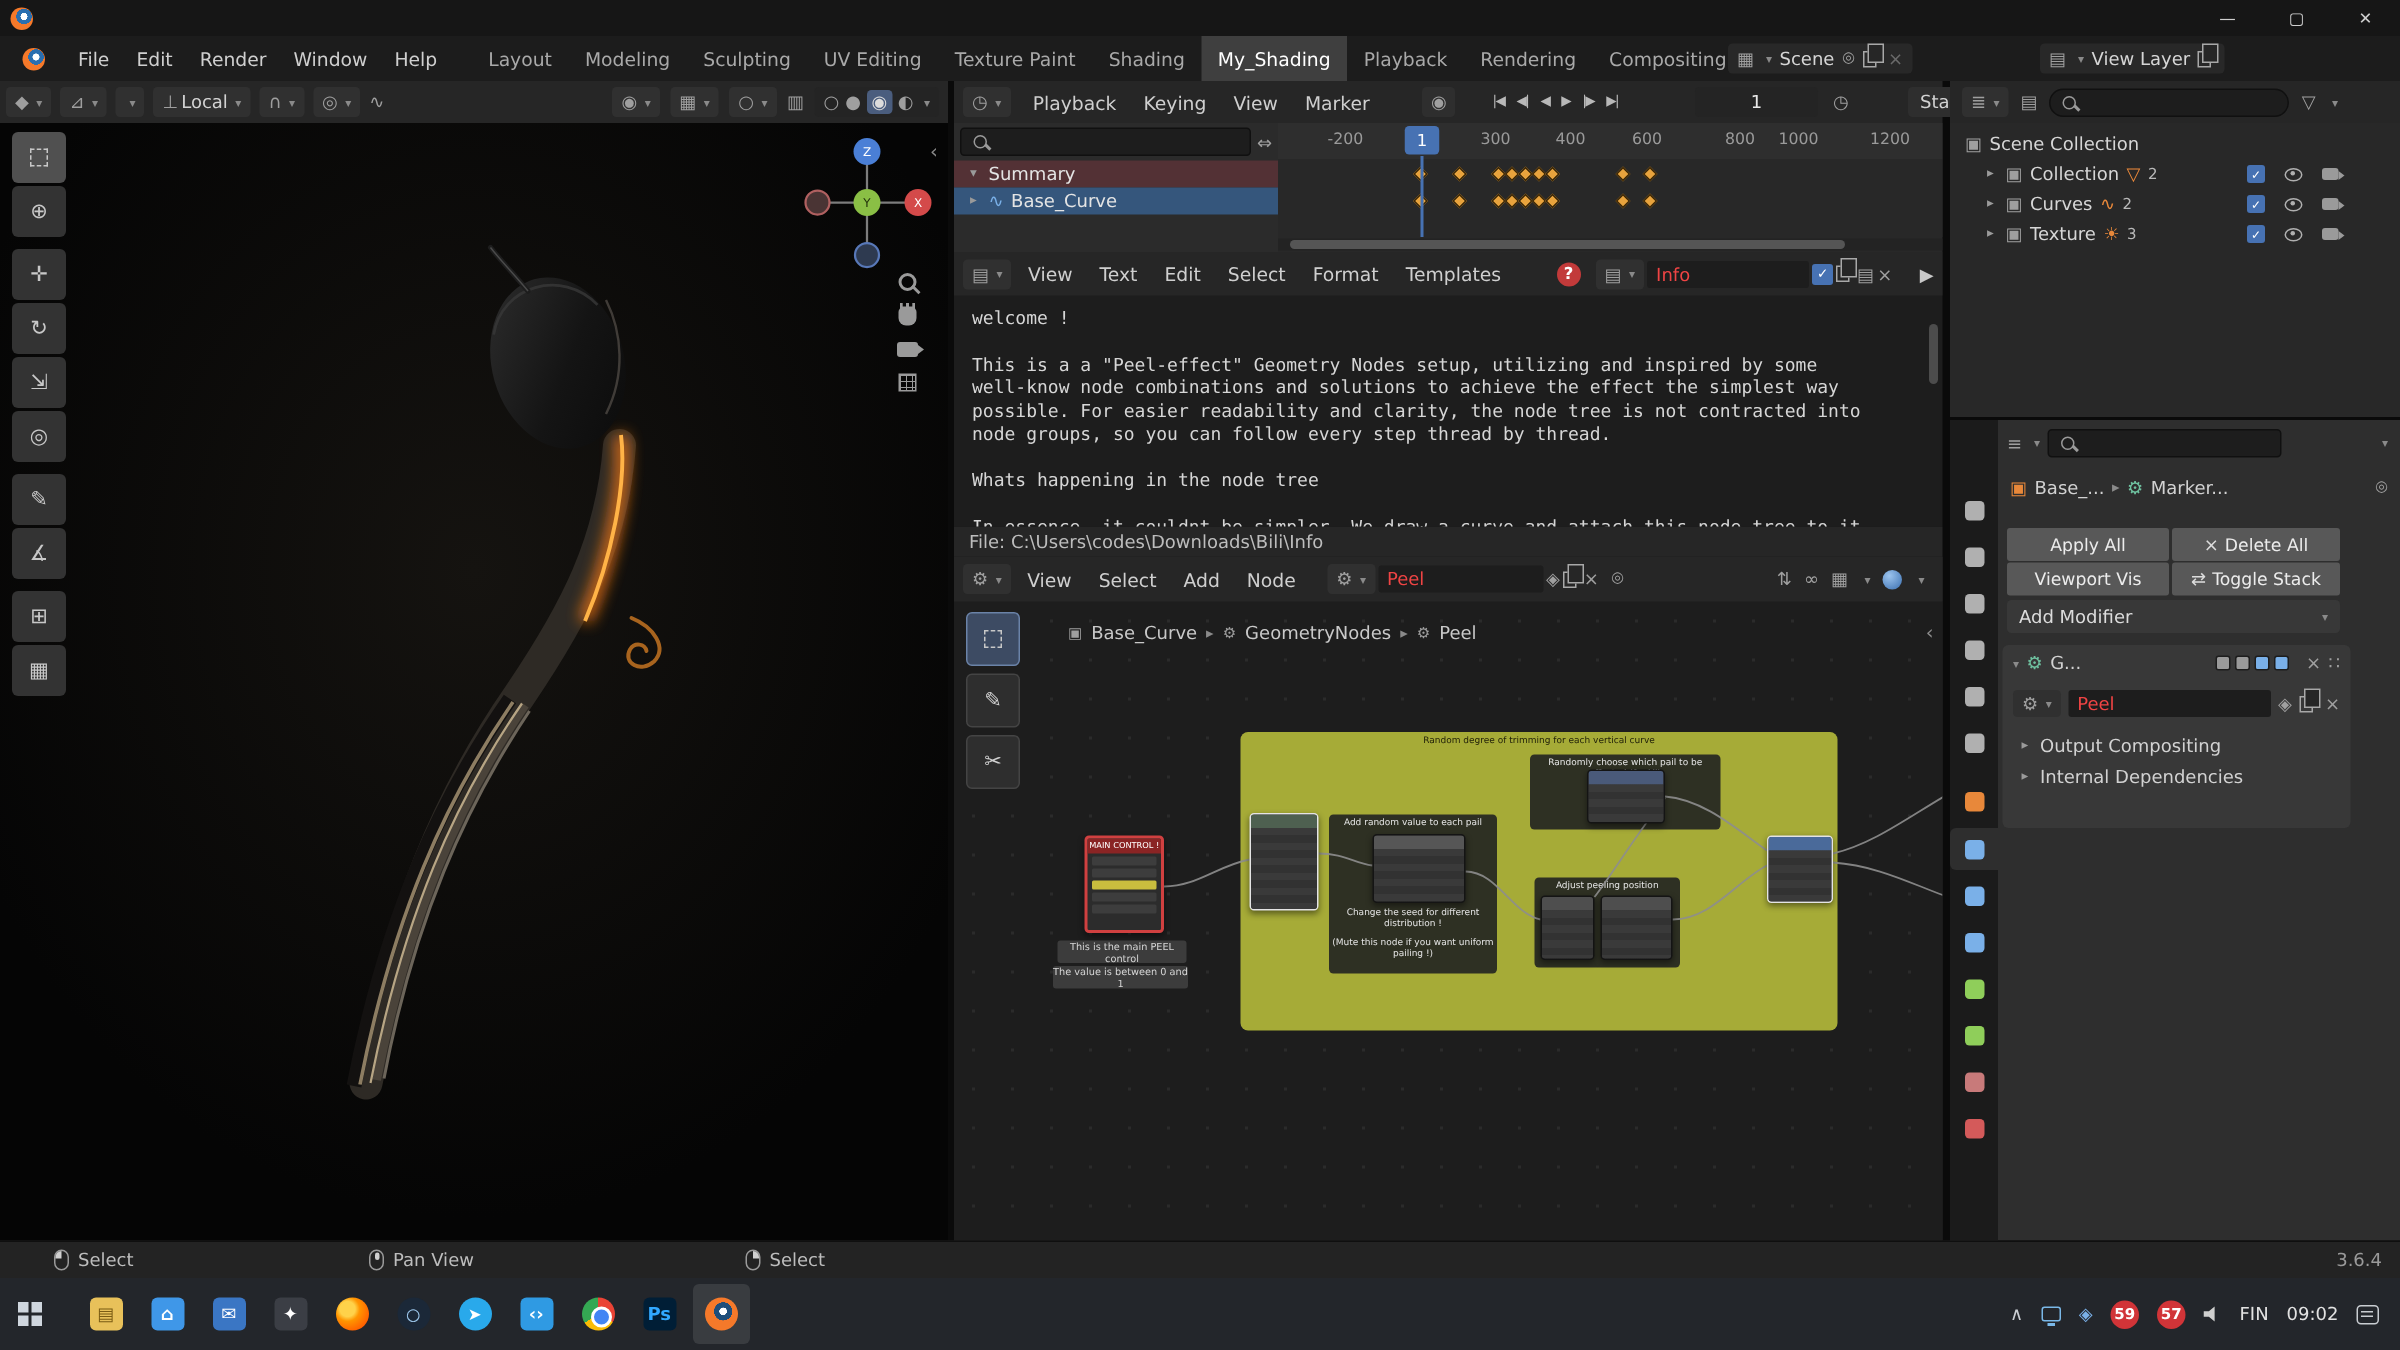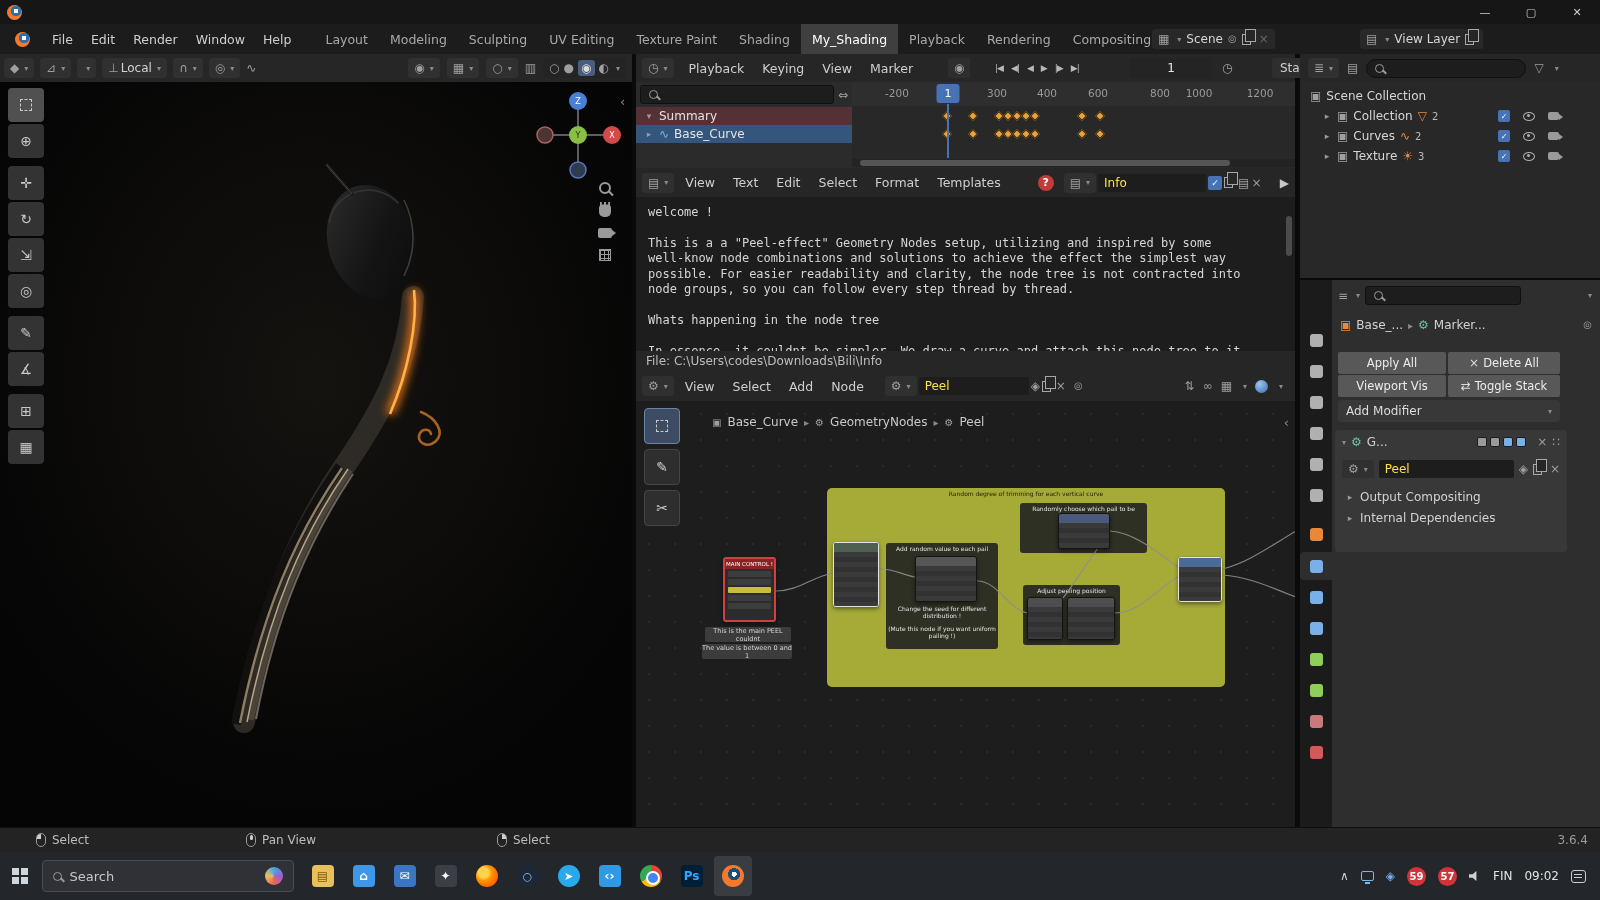--- a/index.html
+++ b/index.html
@@ -117,21 +117,21 @@
 #ptabs{position:absolute;left:0;top:0;width:32px;height:547px;background:#1b1b1b;z-index:2}
 .ptab{position:absolute;left:0;width:32px;height:28px;display:flex;align-items:center;justify-content:center}
 .ptab.active{background:#2e2e2e;border-radius:4px 0 0 4px}
 .ptab-ic{width:13px;height:13px;border-radius:3px}
 #pmain{position:absolute;left:32px;top:0;width:268px;height:547px}
 .pbtn{position:absolute;height:22px;background:#585858;border-radius:2px;display:flex;align-items:center;justify-content:center;gap:4px;color:#ececec;font-size:11.5px}
 #addmod{position:absolute;left:6px;top:120px;width:222px;height:22px;background:#383838;border-radius:3px;display:flex;align-items:center;padding:0 8px;color:#dcdcdc}
 #modpanel{position:absolute;left:3px;top:150px;width:232px;height:122px;background:#383838;border-radius:4px}
 .mtog{width:10px;height:10px;border-radius:2px;border:1px solid #1d1d1d}
 .prow{display:flex;align-items:center;gap:5px}
-.darkfield{background:#1d1d1d;border-radius:2px;height:18px;display:flex;align-items:center;padding:0 6px;color:#fde047}
+.darkfield{background:#1d1d1d;border-radius:2px;height:18px;display:flex;align-items:center;padding:0 6px;color:#ef4444}
 .ptitle{color:#d2d2d2;font-size:12px}
 
 #statusbar{left:0;top:827px;width:1600px;height:25px;background:#232323;border-top:1px solid #0f0f0f}
 .hint{position:absolute;top:5px;display:flex;align-items:center;gap:6px;color:#bdbdbd;font-size:12px}
 .mouse{width:10px;height:14px;border:1.5px solid #9a9a9a;border-radius:5px;position:relative}
 .mouse::before{content:'';position:absolute;background:#d0d0d0}
 .mouse.left::before{left:0;top:0;width:4px;height:5px;border-radius:4px 0 0 0}
 .mouse.middle::before{left:3px;top:1px;width:3px;height:5px;border-radius:2px}
 .mouse.right::before{right:0;top:0;width:4px;height:5px;border-radius:0 4px 0 0}
 #version{position:absolute;right:12px;top:5px;color:#9a9a9a}
@@ -573,21 +573,21 @@
     </div>
 
     <div class="nd" id="mctl" style="left:87px;top:156px;width:53px;height:65px">
       <div class="hd">MAIN CONTROL !</div>
       <div class="r"></div>
         <div class="r"></div>
         <div class="r y"></div>
         <div class="r"></div>
         <div class="r"></div>
     </div>
-    <div class="note" style="left:69px;top:226px;width:86px;height:15px">This is the main PEEL couldnt</div>
+    <div class="note" style="left:69px;top:226px;width:86px;height:15px">This is the main PEEL control</div>
     <div class="note" style="left:66px;top:243px;width:90px;height:15px">The value is between 0 and 1</div>
   </div>
 </div>
 
 <div id="outliner" class="abs">
   <div class="olrow" style="padding-left:10px">
     <span class="ic">▣</span>
     <span>Scene Collection</span>
   </div>
   <div id="ol-items">
@@ -767,25 +767,20 @@
   <span id="version">3.6.4</span>
 </div>
 
 <div id="taskbar" class="abs">
   <span class="startgrid">
       <i></i>
       <i></i>
       <i></i>
       <i></i>
     </span>
-  <div id="tb-search">
-    <span class="mag sm"></span>
-    <span>Search</span>
-    <span class="cortana"></span>
-  </div>
   <div id="tb-apps">
       <div class="tbapp">
         <span class="appsq " style="background: rgb(232, 193, 90); color: rgb(122, 92, 20);">▤</span>
       </div>
       <div class="tbapp">
         <span class="appsq " style="background: rgb(63, 151, 232); color: rgb(255, 255, 255);">⌂</span>
       </div>
       <div class="tbapp">
         <span class="appsq " style="background: rgb(58, 118, 196); color: rgb(255, 255, 255);">✉</span>
       </div>

